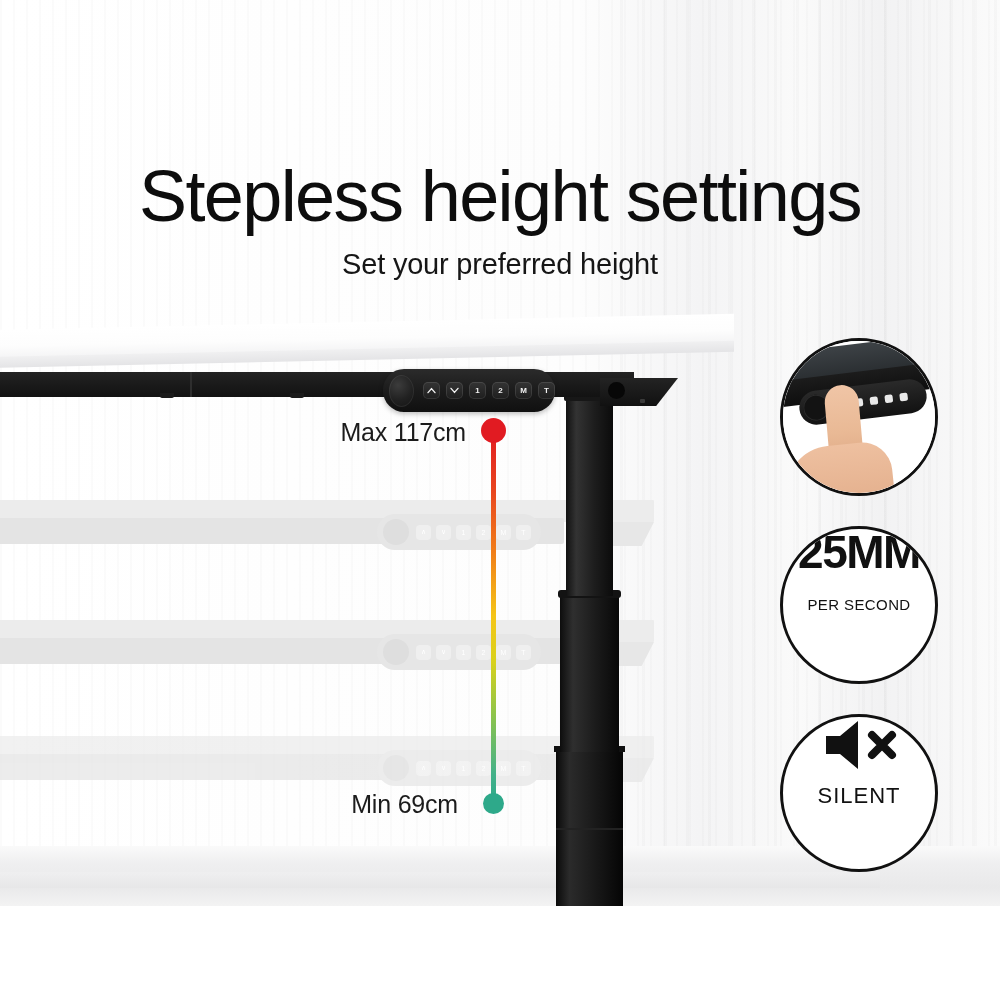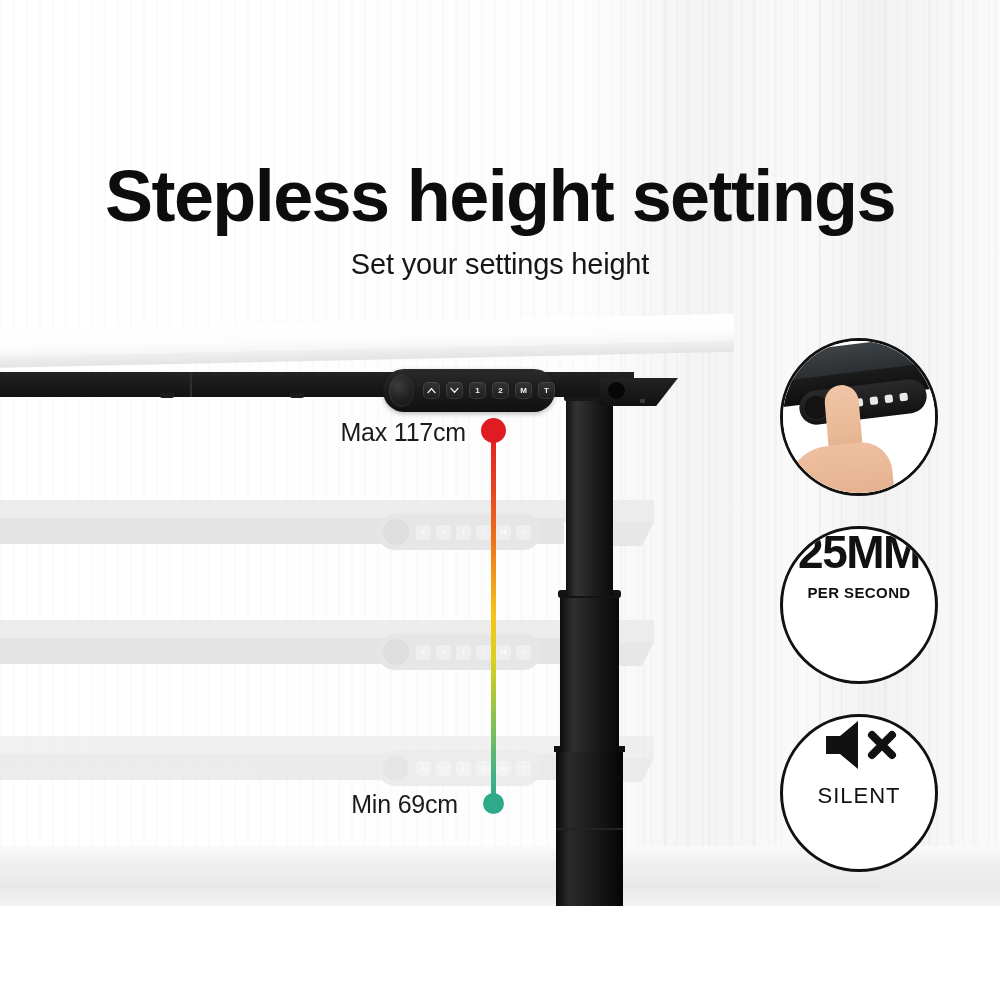--- a/index.html
+++ b/index.html
@@ -32,21 +32,21 @@
   }
   .bg-floor2{
     position:absolute;left:0;top:872px;width:880px;height:16px;
     background:linear-gradient(180deg,#f0f0f1,#e6e6e7);opacity:.75;
   }
   .bg-bottomwhite{position:absolute;left:0;top:906px;width:1000px;height:94px;background:#fff;}
 
   
   .headline{
     position:absolute;left:0;top:160px;width:1000px;text-align:center;
-    font-size:72px;font-weight:700;color:#0d0d0d;letter-spacing:-1.6px;
+    font-size:72px;font-weight:400;color:#0d0d0d;letter-spacing:-1.6px;
     line-height:1;white-space:nowrap;
   }
   .subhead{
     position:absolute;left:0;top:248px;width:1000px;text-align:center;
     font-size:29px;font-weight:400;color:#161616;letter-spacing:-0.2px;
   }
 
   
   .ghost{position:absolute;opacity:1;}
   .ghost .g-top{position:absolute;left:0;top:0;height:22px;background:#ececec;border-radius:1px;}
@@ -194,36 +194,36 @@
     background:linear-gradient(180deg,#f0c5a6 0%,#e9b995 55%,#dca683 100%);
     border-radius:17px 17px 8px 8px;transform:rotate(-5deg);
   }
   .bp-hand{
     position:absolute;left:2px;top:104px;width:108px;height:70px;
     background:linear-gradient(180deg,#eec0a0,#e2ad8a);
     border-radius:46px 30px 0 0;transform:rotate(-6deg);
   }
 
   .bg-num{font-size:46px;font-weight:800;color:#111;letter-spacing:-1.5px;line-height:1;}
-  .bg-sub{font-size:15px;font-weight:700;color:#111;letter-spacing:0.4px;margin-top:9px;}
+  .bg-sub{font-size:15px;font-weight:400;color:#111;letter-spacing:0.4px;margin-top:21px;}
   .bs-label{font-size:22px;font-weight:400;color:#111;letter-spacing:1px;margin-top:6px;}
   .spk{display:block;}
 </style>
 </head>
 <body>
 
 <div id="stage">
 
   <div class="bg"></div>
   <div class="bg-curtain-right"></div>
   <div class="bg-floor"></div>
   <div class="bg-floor2"></div>
 
   <div class="headline">Stepless height settings</div>
-  <div class="subhead">Set your settings height</div>
+  <div class="subhead">Set your preferred height</div>
 
   <div class="ghost" style="left:-6px;top:500px;width:700px;height:60px;">
     <div class="g-top" style="width:660px;"></div>
     <div class="g-rail" style="top:18px;width:570px;"></div>
     <div class="g-panel" style="left:383px;top:14px;width:164px;">
       <div class="g-knob"></div>
       <div class="g-btns">
         <div class="g-btn">∧</div>
         <div class="g-btn">∨</div>
         <div class="g-btn">1</div>

